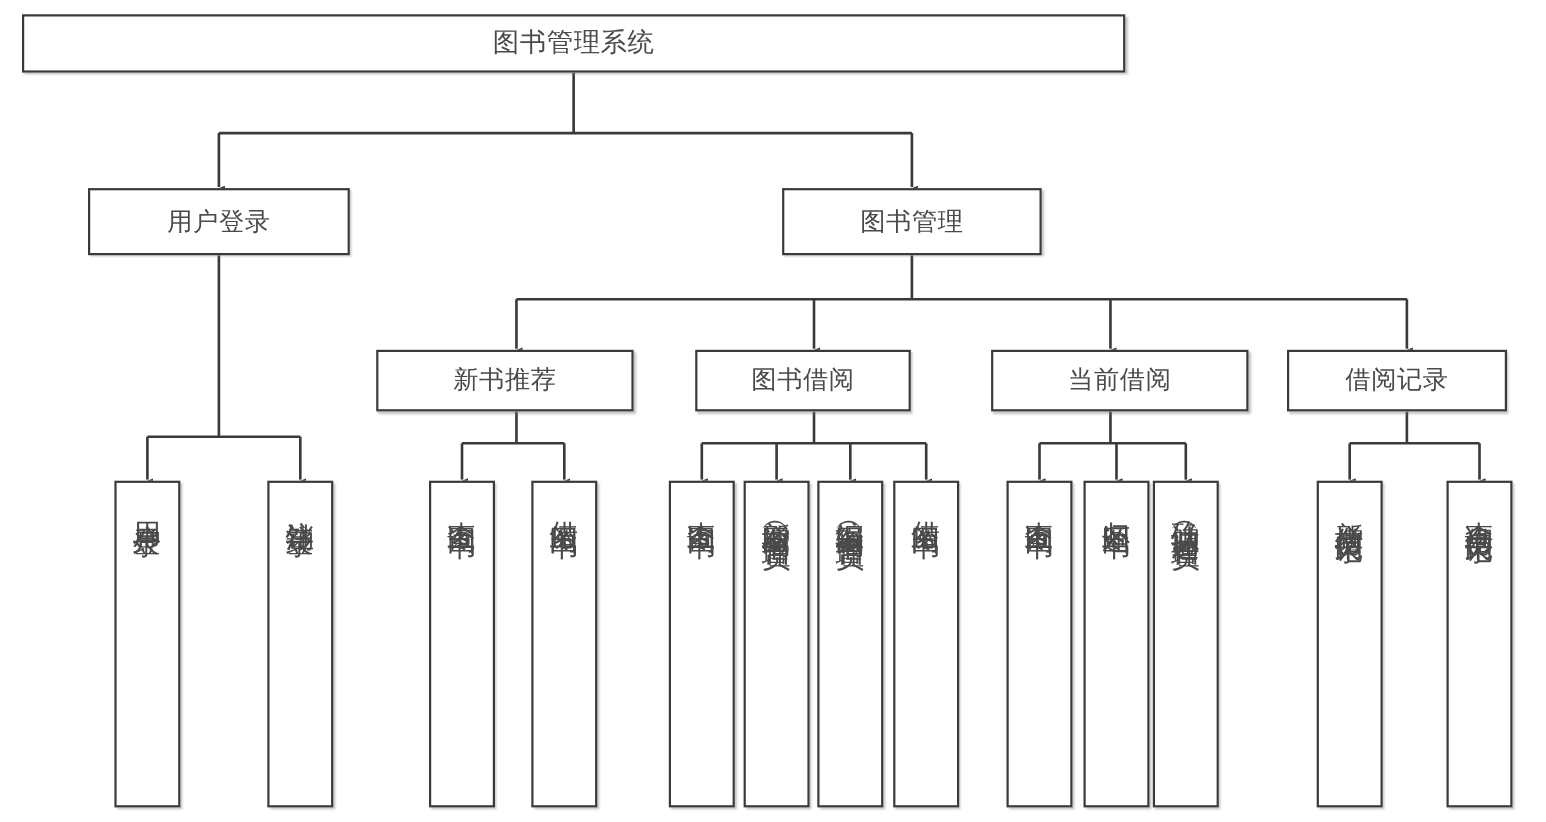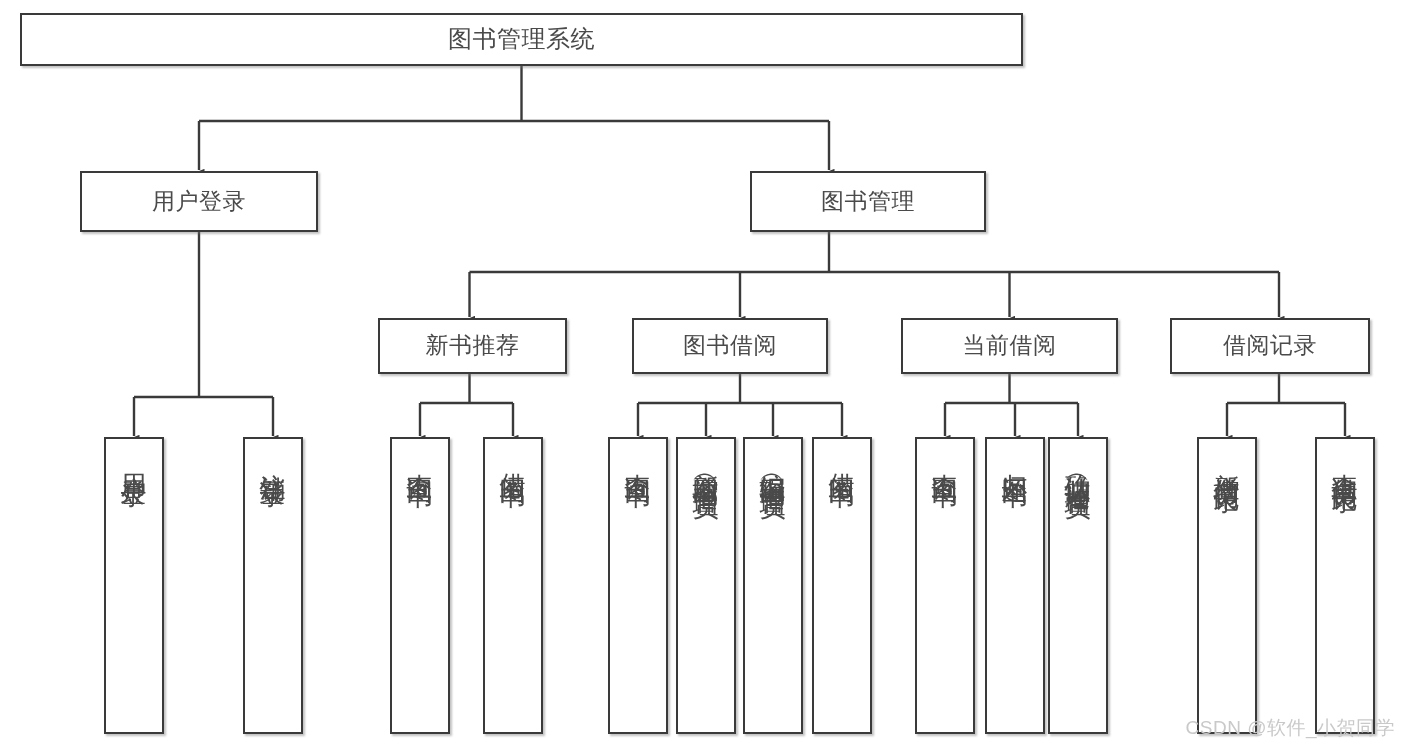--- a/index.html
+++ b/index.html
@@ -124,30 +124,30 @@
       </g>
   </svg>
 
   <div id="nodes-layer">
       <div class="node h root" style="left: 20px; top: 13px; width: 1003px; height: 53px;">
         <span class="label">图书管理系统</span>
       </div>
       <div class="node h" style="left: 80px; top: 171px; width: 238px; height: 61px;">
         <span class="label">用户登录</span>
       </div>
-      <div class="node h" style="left: 711px; top: 171px; width: 236px; height: 61px; margin-left: 39px;">
+      <div class="node h" style="left: 711px; top: 171px; width: 236px; height: 61px;">
         <span class="label">图书管理</span>
       </div>
-      <div class="node h" style="left: 378px; top: 318px; width: 189px; height: 56px;">
+      <div class="node h" style="left: 342px; top: 318px; width: 234px; height: 56px;">
         <span class="label">新书推荐</span>
       </div>
       <div class="node h" style="left: 632px; top: 318px; width: 196px; height: 56px;">
         <span class="label">图书借阅</span>
       </div>
-      <div class="node h" style="left: 901px; top: 318px; width: 217px; height: 56px;">
+      <div class="node h" style="left: 901px; top: 318px; width: 234px; height: 56px;">
         <span class="label">当前借阅</span>
       </div>
       <div class="node h" style="left: 1170px; top: 318px; width: 200px; height: 56px;">
         <span class="label">借阅记录</span>
       </div>
       <div class="node v" style="left: 104px; top: 437px; width: 60px; height: 297px;">
         <span class="label">用户登录</span>
       </div>
       <div class="node v" style="left: 243px; top: 437px; width: 60px; height: 297px;">
         <span class="label">注销登录</span>
@@ -180,14 +180,13 @@
         <span class="label">确认归还（管理员）</span>
       </div>
       <div class="node v" style="left: 1197px; top: 437px; width: 60px; height: 297px;">
         <span class="label">新增借阅记录</span>
       </div>
       <div class="node v" style="left: 1315px; top: 437px; width: 60px; height: 297px;">
         <span class="label">查询借阅记录</span>
       </div>
     </div>
 
-  <div class="watermark">CSDN @软件_小贺同学</div>
 </div>
 
 </body></html>

